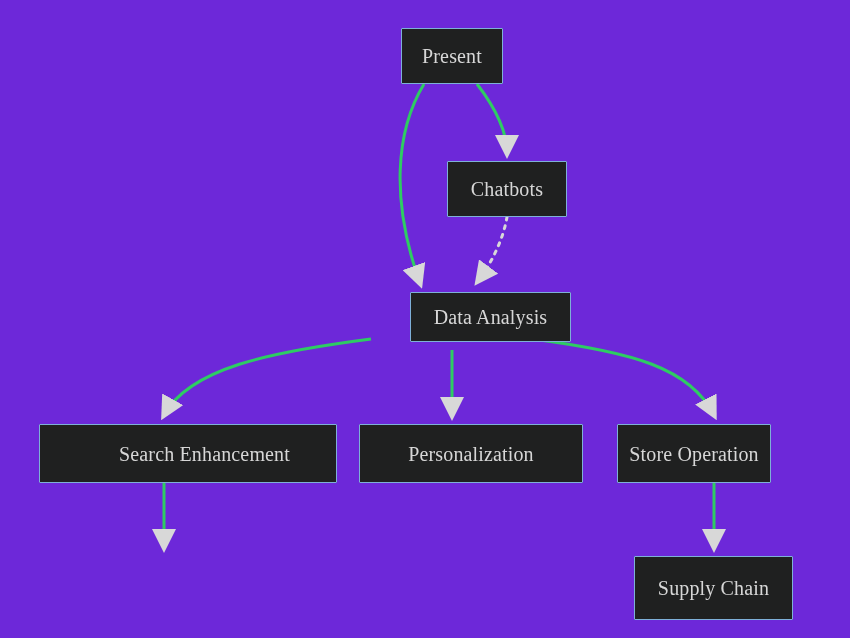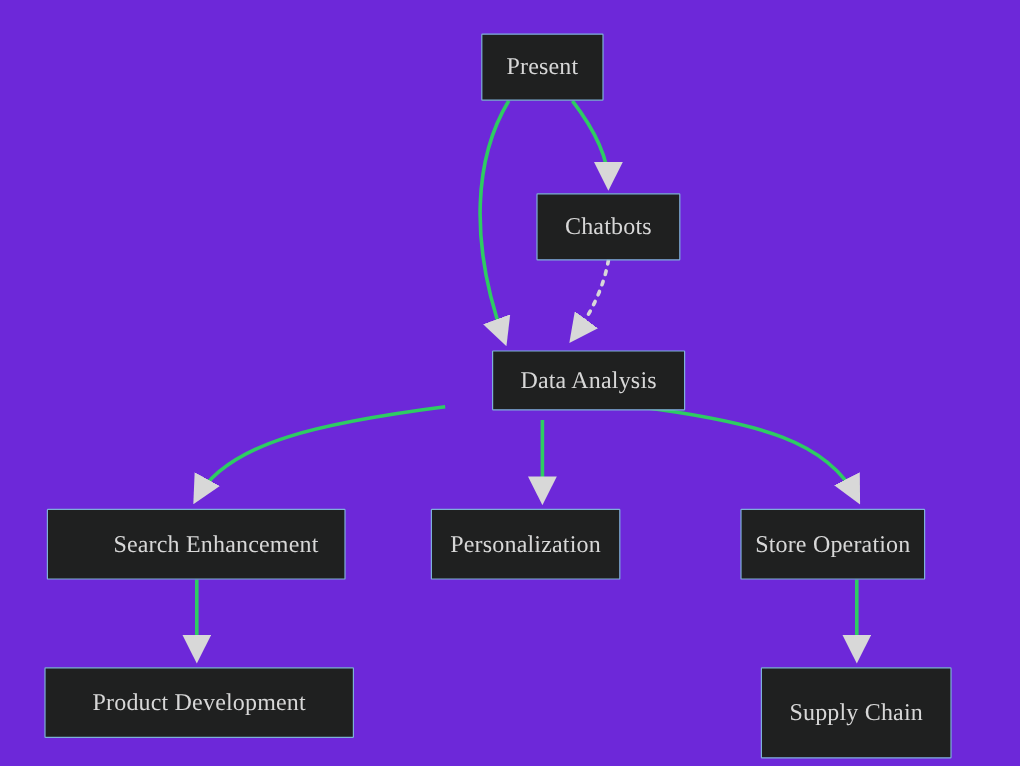--- a/index.html
+++ b/index.html
@@ -77,33 +77,30 @@
   </div>
 
   <div class="node" style="left:447px; top:161px; width:120px; height:56px;text-align:right;">
     <span class="node-label">Chatbots</span>
   </div>
 
   <div class="node" style="left:371px; top:292px; width:161px; height:50px;margin-left:39px;">
     <span class="node-label">Data Analysis</span>
   </div>
 
-  <div class="node" style="left:39px; top:424px; width:249px; height:59px;padding-left:33px;">
+  <div class="node" style="left:39px; top:424px; width:298px; height:59px;padding-left:33px;">
     <span class="node-label">Search Enhancement</span>
   </div>
 
-  <div class="node" style="left:359px; top:424px; width:158px; height:59px;">
+  <div class="node" style="left:359px; top:424px; width:224px; height:59px;">
     <span class="node-label">Personalization</span>
   </div>
 
   <div class="node" style="left:617px; top:424px; width:154px; height:59px;">
     <span class="node-label">Store Operation</span>
   </div>
 
-  <div class="node" style="left:37px; top:556px; width:258px; height:59px;">
-    <span class="node-label">Product Development</span>
-  </div>
 
-  <div class="node" style="left:634px; top:556px; width:159px; height:76px;">
+  <div class="node" style="left:634px; top:556px; width:159px; height:64px;">
     <span class="node-label">Supply Chain</span>
   </div>
 
 </div>
 
 </body></html>

